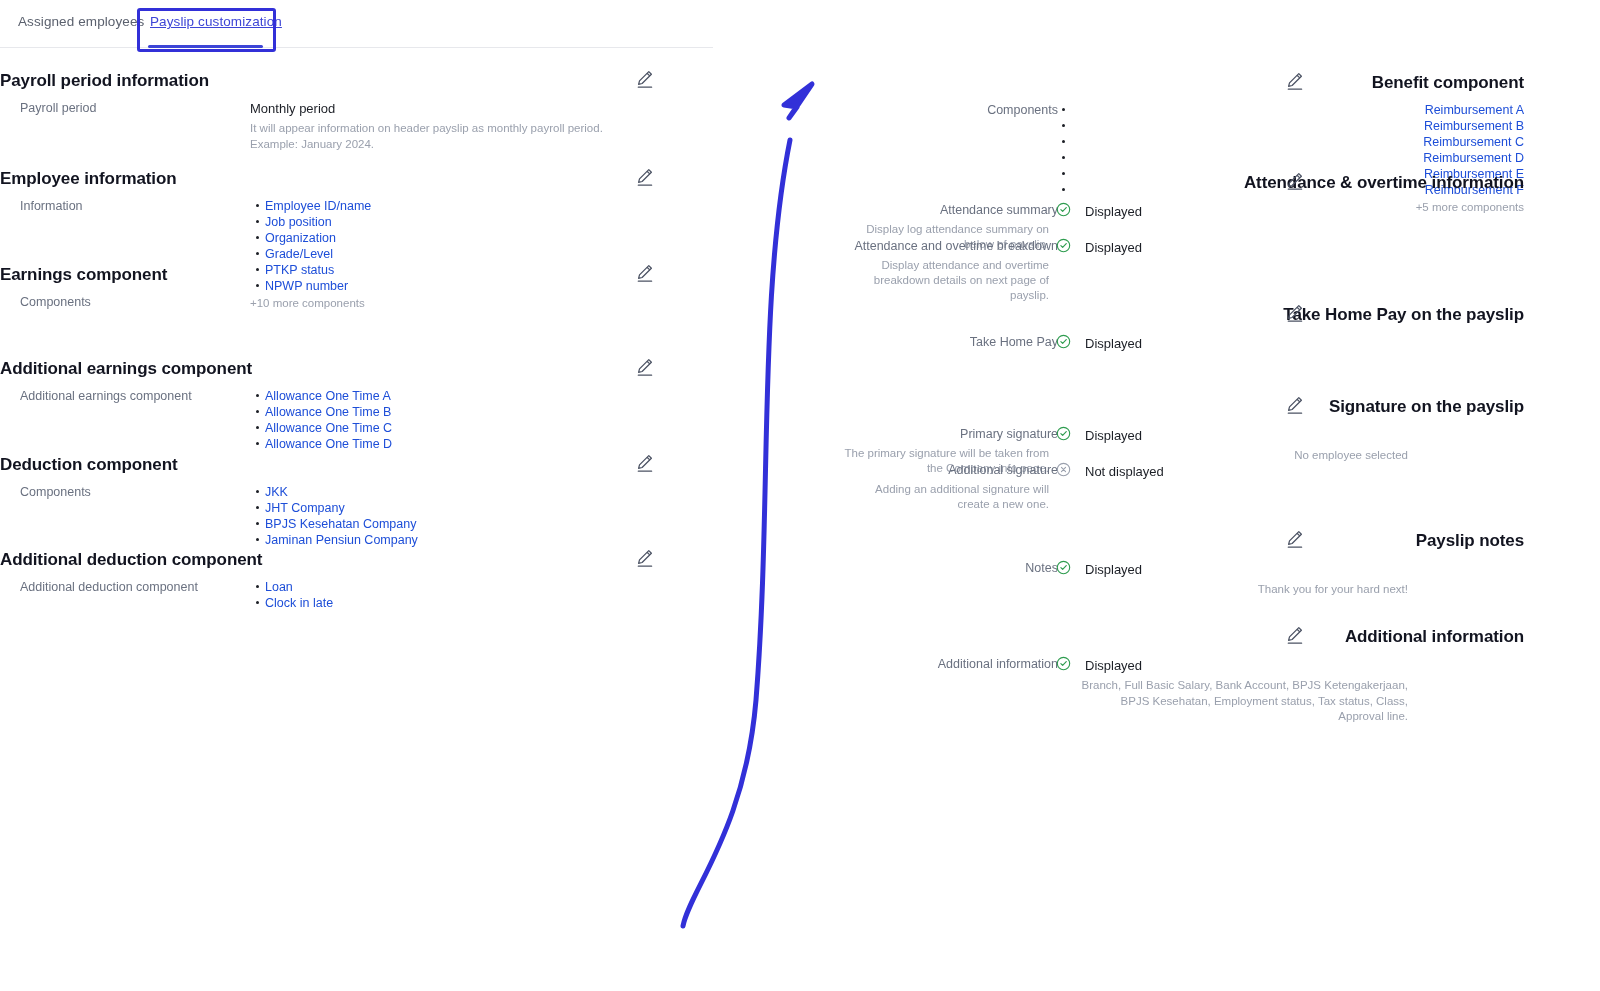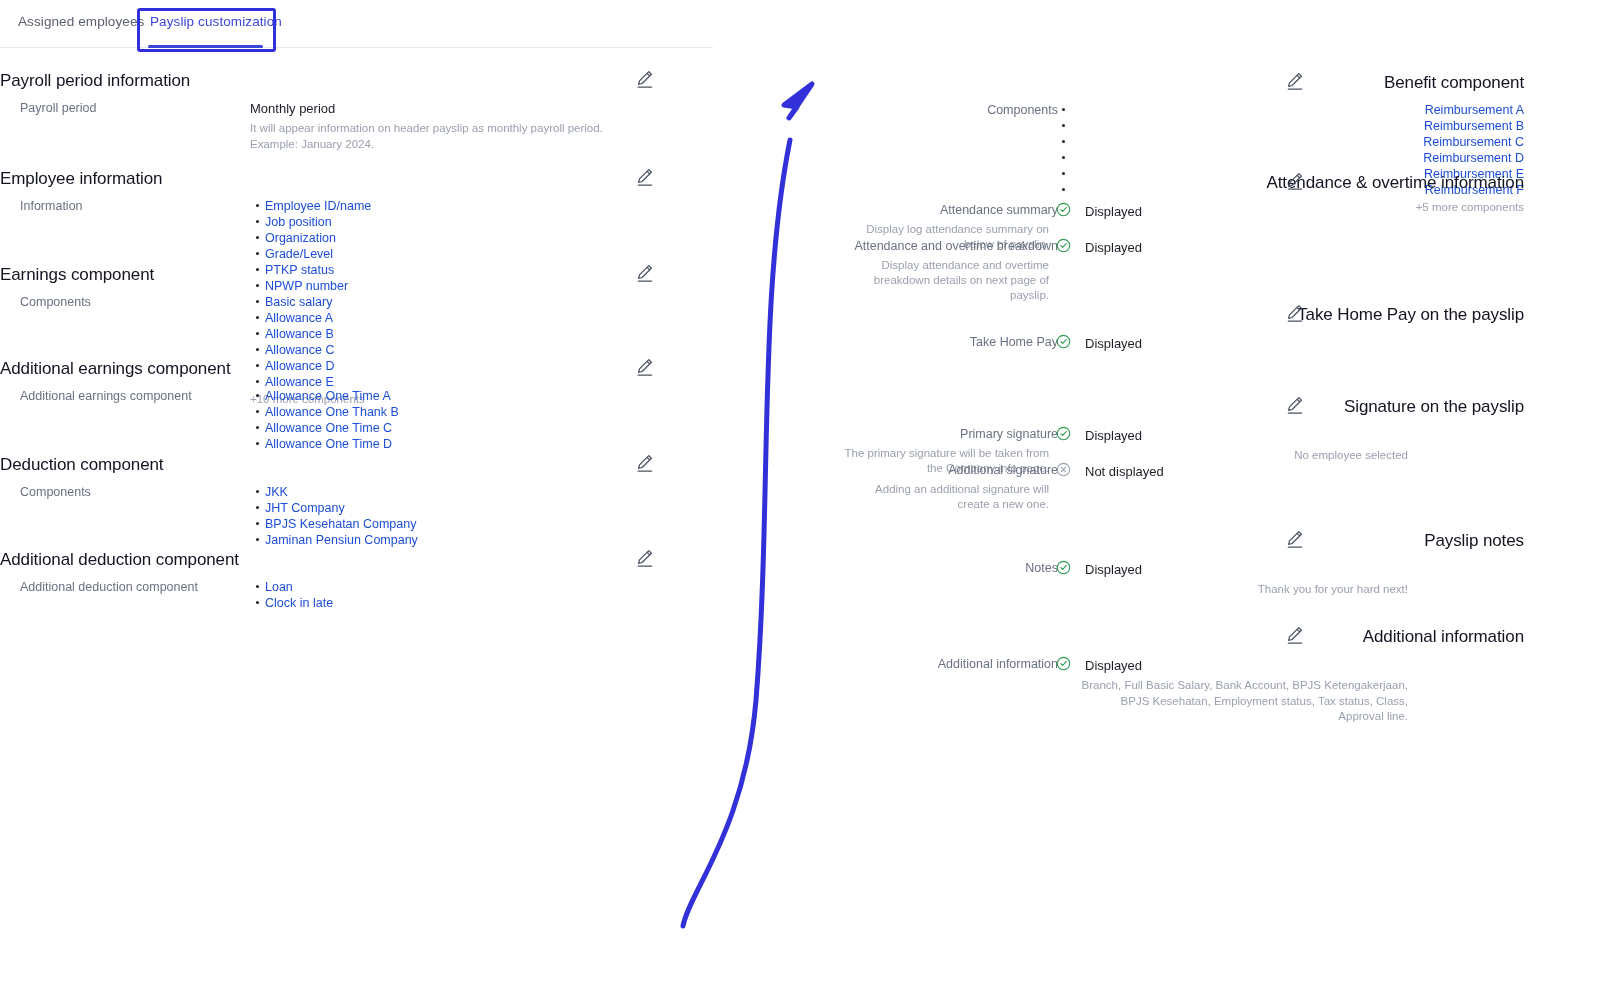--- a/index.html
+++ b/index.html
@@ -32,21 +32,21 @@
   }
   .tab {
     position: absolute;
     top: 14px;
     font-size: 13.5px;
     letter-spacing: .1px;
     white-space: nowrap;
     cursor: pointer;
   }
   .tab-assigned { left: 18px; color: #5b616e; }
-  .tab-payslip  { left: 150px; color: #3d45d6; }
+  .tab-payslip  { left: 150px; color: #3d45d6; text-decoration: underline; }
   .tab-underline {
     position: absolute;
     left: 148px;
     top: 45px;
     width: 115px;
     height: 2.5px;
     background: #3d45d6;
     border-radius: 2px;
   }
   
@@ -76,21 +76,21 @@
   }
 
   .section { position: relative; }
 
   .section-head {
     position: relative;
     height: 34px;
   }
   .section-title {
     font-size: 17px;
-    font-weight: normal;
+    font-weight: bold;
     color: #121420;
     letter-spacing: -.1px;
     line-height: 26px;
     padding-top: 2px;
   }
   .edit-icon {
     position: absolute;
     top: 2px;
     width: 22px;
     height: 22px;
@@ -257,47 +257,39 @@
         <div class="section-title">Earnings component</div>
         <div class="edit-icon"><svg width="22" height="22" viewBox="0 0 22 22" fill="none" xmlns="http://www.w3.org/2000/svg">
             <path d="M14.8 3.6 L17.4 6.2 L8.1 15.5 L4.6 16.4 L5.5 12.9 Z" stroke="#4b5263" stroke-width="1.25" stroke-linejoin="round" fill="none"></path>
             <path d="M13.1 5.3 L15.7 7.9" stroke="#4b5263" stroke-width="1.25"></path>
             <path d="M4.3 19.2 L17.6 19.2" stroke="#4b5263" stroke-width="1.25" stroke-linecap="round"></path>
           </svg></div>
       </div>
       <div class="row">
         <div class="row-label"><span>Components</span></div>
         <div class="row-value">
-          <ul class="bullets">
-            <li>Basic salary</li>
-            <li>Allowance A</li>
-            <li>Allowance B</li>
-            <li>Allowance C</li>
-            <li>Allowance D</li>
-            <li>Allowance E</li>
-          </ul>
           <div class="more-note">+10 more components</div>
         </div>
       </div>
     </div>
     <div class="section" style="margin-top:34px">
       <div class="section-head">
         <div class="section-title">Additional earnings component</div>
         <div class="edit-icon"><svg width="22" height="22" viewBox="0 0 22 22" fill="none" xmlns="http://www.w3.org/2000/svg">
             <path d="M14.8 3.6 L17.4 6.2 L8.1 15.5 L4.6 16.4 L5.5 12.9 Z" stroke="#4b5263" stroke-width="1.25" stroke-linejoin="round" fill="none"></path>
             <path d="M13.1 5.3 L15.7 7.9" stroke="#4b5263" stroke-width="1.25"></path>
             <path d="M4.3 19.2 L17.6 19.2" stroke="#4b5263" stroke-width="1.25" stroke-linecap="round"></path>
           </svg></div>
       </div>
       <div class="row">
         <div class="row-label"><span>Additional earnings component</span></div>
         <div class="row-value">
           <ul class="bullets">
             <li>Allowance One Time A</li>
-            <li>Allowance One Thank B</li>
+            <li>Allowance One Time B</li>
             <li>Allowance One Time C</li>
             <li>Allowance One Time D</li>
           </ul>
         </div>
       </div>
     </div>
     <div class="section" style="margin-top:36px">
       <div class="section-head">
         <div class="section-title">Deduction component</div>
         <div class="edit-icon"><svg width="22" height="22" viewBox="0 0 22 22" fill="none" xmlns="http://www.w3.org/2000/svg">

